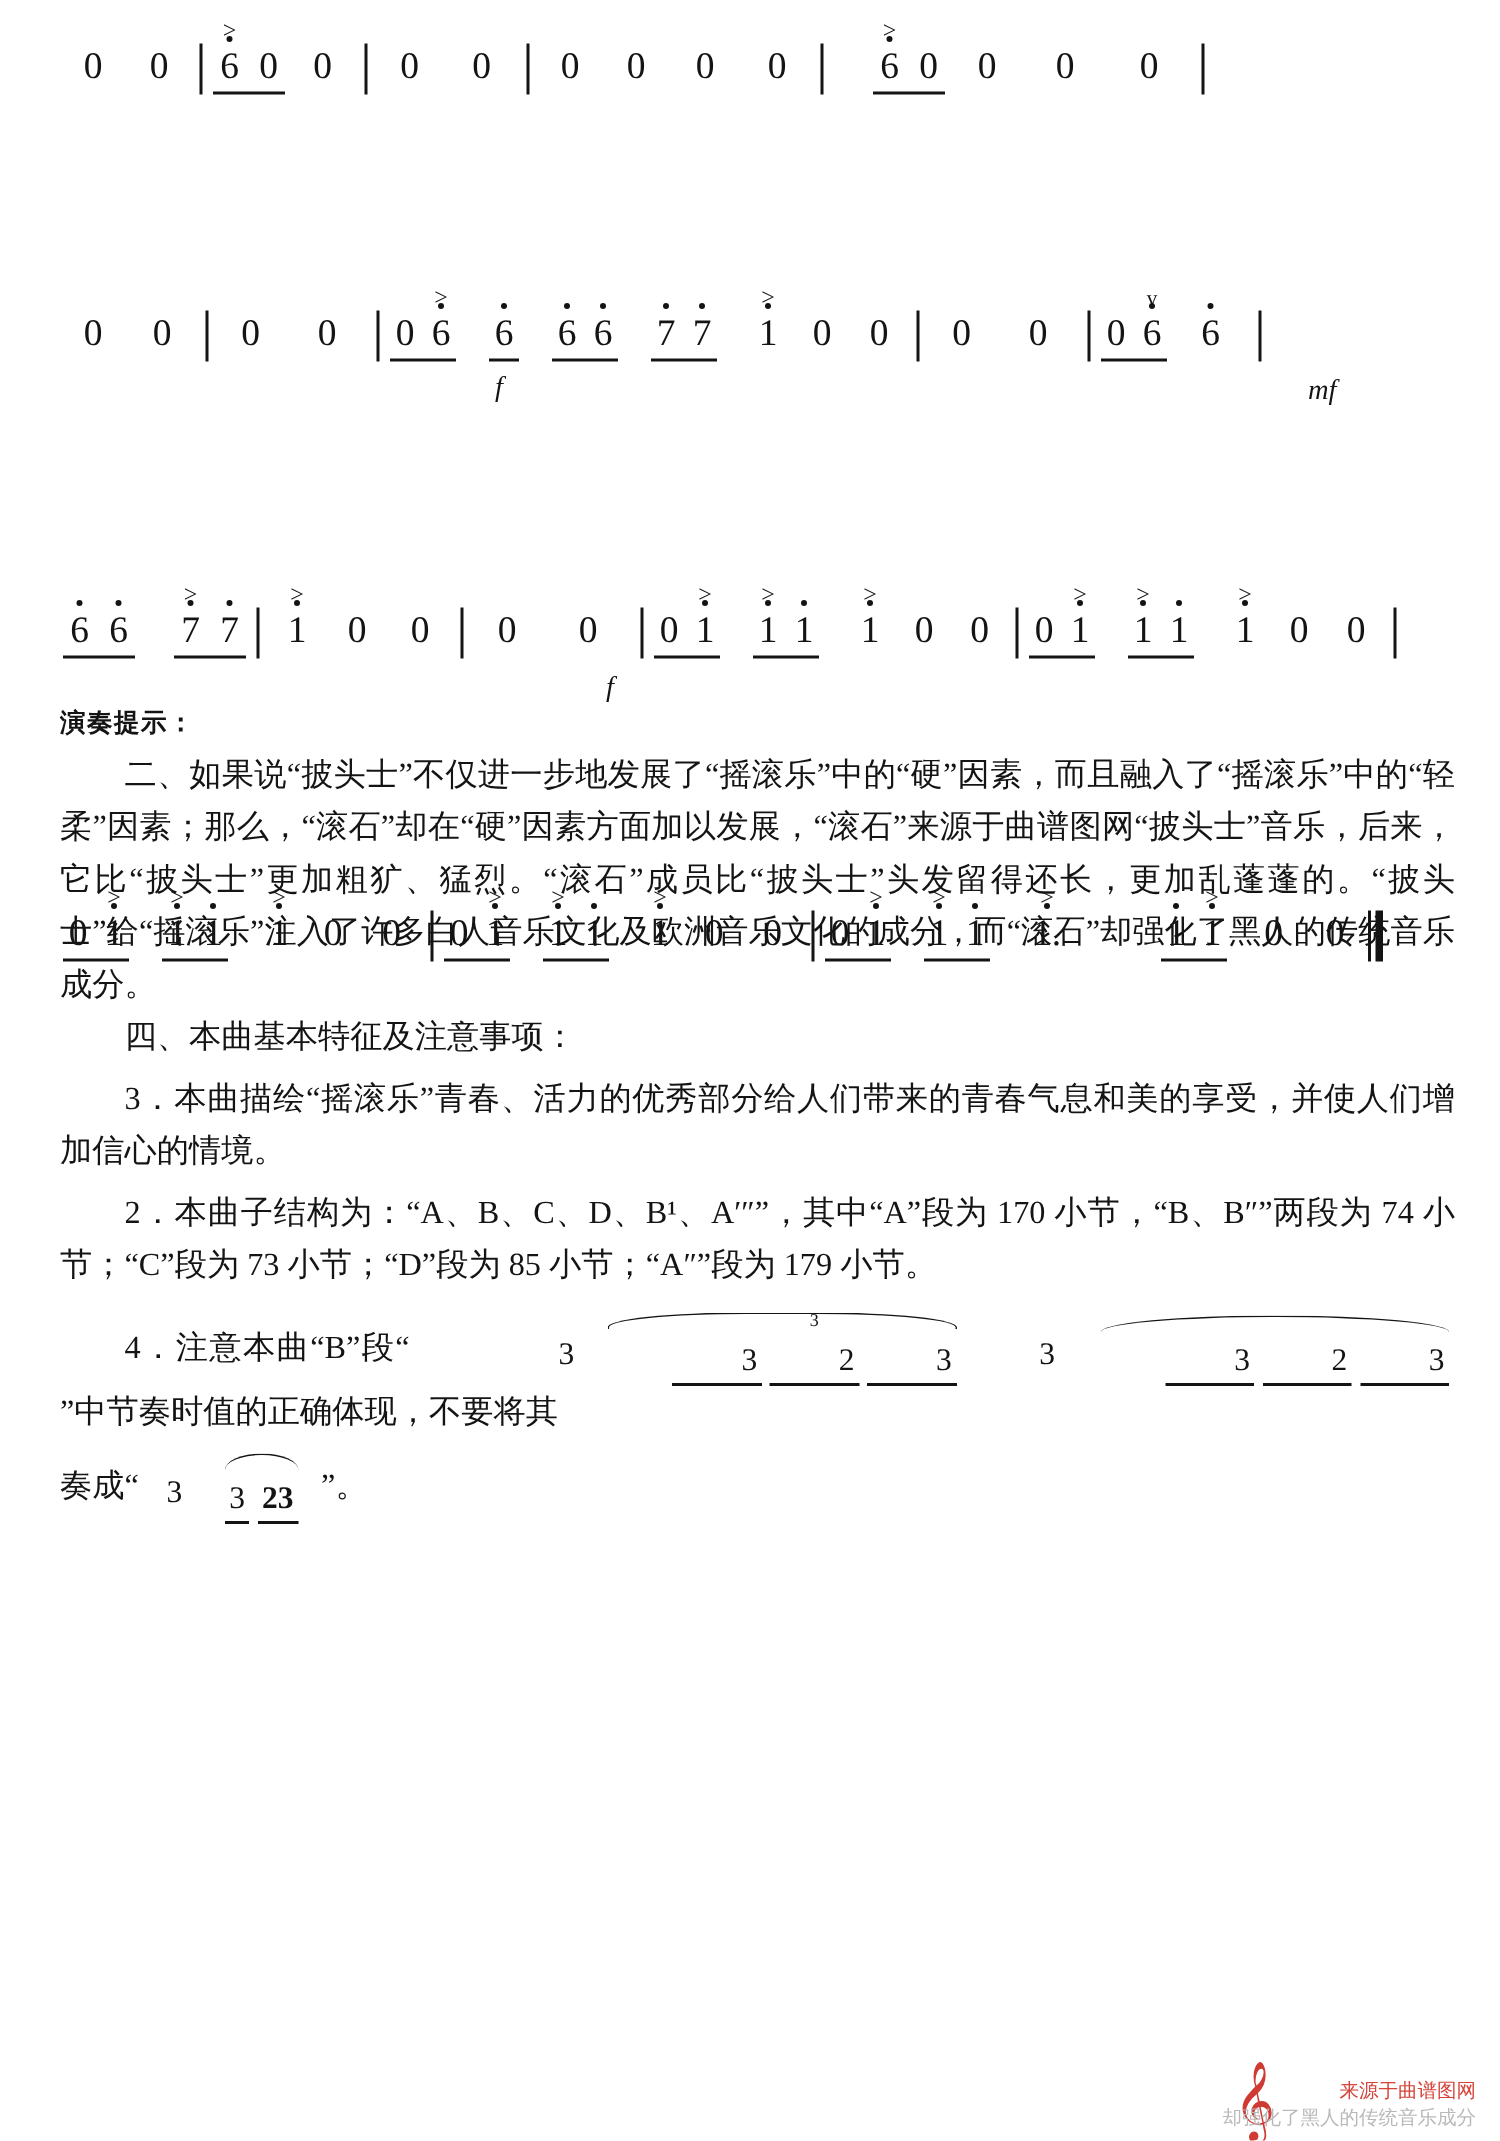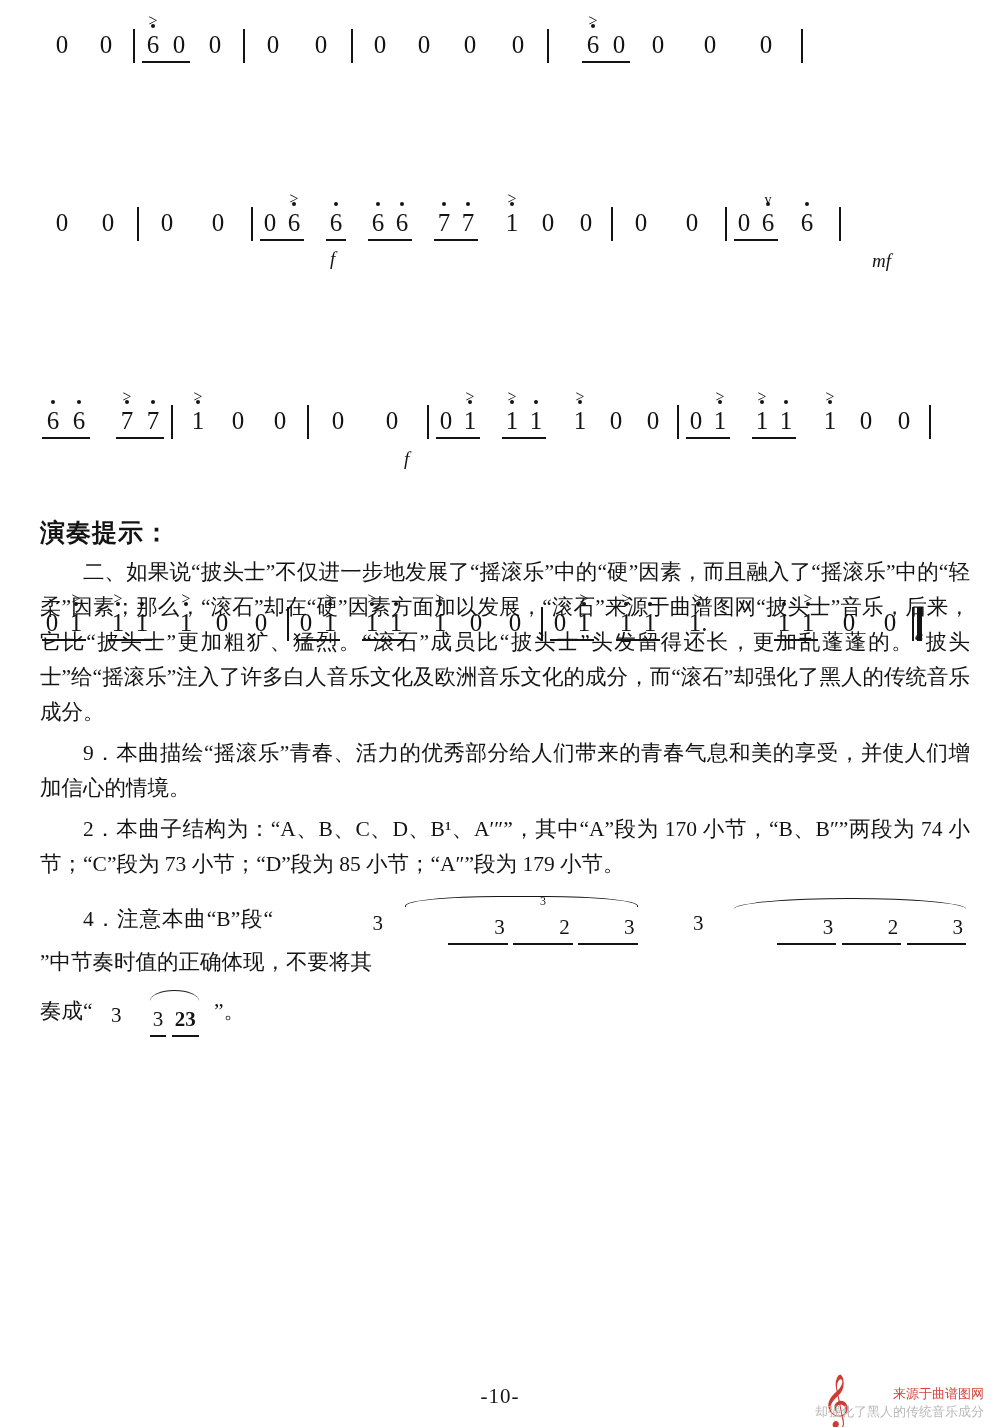--- a/index.html
+++ b/index.html
@@ -21,21 +21,21 @@
   
   .beam{position:absolute;left:2px;right:2px;bottom:-5px;height:2px;background:#141414;}
   .bar{display:inline-block;width:2px;height:34px;background:#141414;margin:0 5px;position:relative;top:-3px;}
   .dbar{display:inline-block;position:relative;top:-3px;height:34px;}
   .dbar i{display:inline-block;width:2px;height:34px;background:#141414;margin-right:3px;}
   .dbar i.thick{width:5px;}
   .dyn{position:absolute;font-style:italic;font-family:"Liberation Serif",serif;font-size:19px;}
 
   
   .text-block{position:absolute;left:40px;top:470px;width:930px;}
-  .tips-title{font-weight:bold;font-size:25px;letter-spacing:1px;margin-bottom:6px;margin-top:46px;}
+  .tips-title{font-weight:bold;font-size:17px;letter-spacing:1px;margin-bottom:6px;}
   .para{font-size:21.5px;line-height:35px;text-align:justify;text-justify:inter-ideograph;margin:0;}
   .para.ind{text-indent:2em;}
   .gap{height:6px;}
 
   .inline-score{display:inline-block;position:relative;vertical-align:-4px;}
   .ex-note{display:inline-block;position:relative;font-size:21px;padding:0 3px;}
   .ubeam{position:absolute;left:0;right:0;bottom:0px;height:2px;background:#141414;}
   .tripbr{position:absolute;top:-14px;left:0;right:0;height:10px;border-top:1.5px solid #141414;border-left:1.5px solid #141414;border-right:1.5px solid #141414;border-radius:40% 40% 0 0/90% 90% 0 0;}
   .tripnum{position:absolute;top:-26px;left:50%;transform:translateX(-50%);font-size:12px;}
   .slurbr{position:absolute;top:-12px;left:0;right:0;height:10px;border-top:1.5px solid #141414;border-radius:50%/100% 100% 0 0;}
@@ -234,22 +234,23 @@
         <span class="note" style="width:44px;">0</span>
         <span class="dbar"><i></i><i class="thick"></i></span>
       </div>
     </div>
   </div>
 
   <div class="text-block">
     <div class="tips-title">演奏提示：</div>
 
     <p class="para ind">二、如果说“披头士”不仅进一步地发展了“摇滚乐”中的“硬”因素，而且融入了“摇滚乐”中的“轻柔”因素；那么，“滚石”却在“硬”因素方面加以发展，“滚石”来源于曲谱图网“披头士”音乐，后来，它比“披头士”更加粗犷、猛烈。“滚石”成员比“披头士”头发留得还长，更加乱蓬蓬的。“披头士”给“摇滚乐”注入了许多白人音乐文化及欧洲音乐文化的成分，而“滚石”却强化了黑人的传统音乐成分。</p>
+    <p class="para ind">四、本曲基本特征及注意事项：</p>
     <div class="gap"></div>
-    <p class="para ind">9．本曲描绘“摇滚乐”青春、活力的优秀部分给人们带来的青春气息和美的享受，并使人们增加信心的情境。</p>
+    <p class="para ind">3．本曲描绘“摇滚乐”青春、活力的优秀部分给人们带来的青春气息和美的享受，并使人们增加信心的情境。</p>
     <div class="gap"></div>
     <p class="para ind">2．本曲子结构为：“A、B、C、D、B¹、A′″”，其中“A”段为 170 小节，“B、B″”两段为 74 小节；“C”段为 73 小节；“D”段为 85 小节；“A″”段为 179 小节。</p>
     <div class="gap"></div>
     <div class="gap" style="height:14px;"></div>
 
     <p class="para ind">
       <span>4．注意本曲“B”段“</span>
       <span class="inline-score" style="padding:0 4px;">
         <span class="ex-note">3</span>
         <span class="inline-score" style="margin-left:14px;">
@@ -277,21 +278,20 @@
         <span class="inline-score" style="margin-left:20px;">
           <span class="slurbr"></span>
           <span class="ex-note">3<span class="ubeam"></span></span>
           <span class="ex-note" style="font-weight:bold;">23<span class="ubeam"></span></span>
         </span>
       </span>
       <span>”。</span>
     </p>
   </div>
 
-  <div class="pagenum">-10-</div>
 
   <div class="wmnote">𝄞</div>
   <div class="watermark">
     <div class="wm1">来源于曲谱图网</div>
     <div class="wm2">却强化了黑人的传统音乐成分</div>
   </div>
 
 </div>
 
 </body></html>

